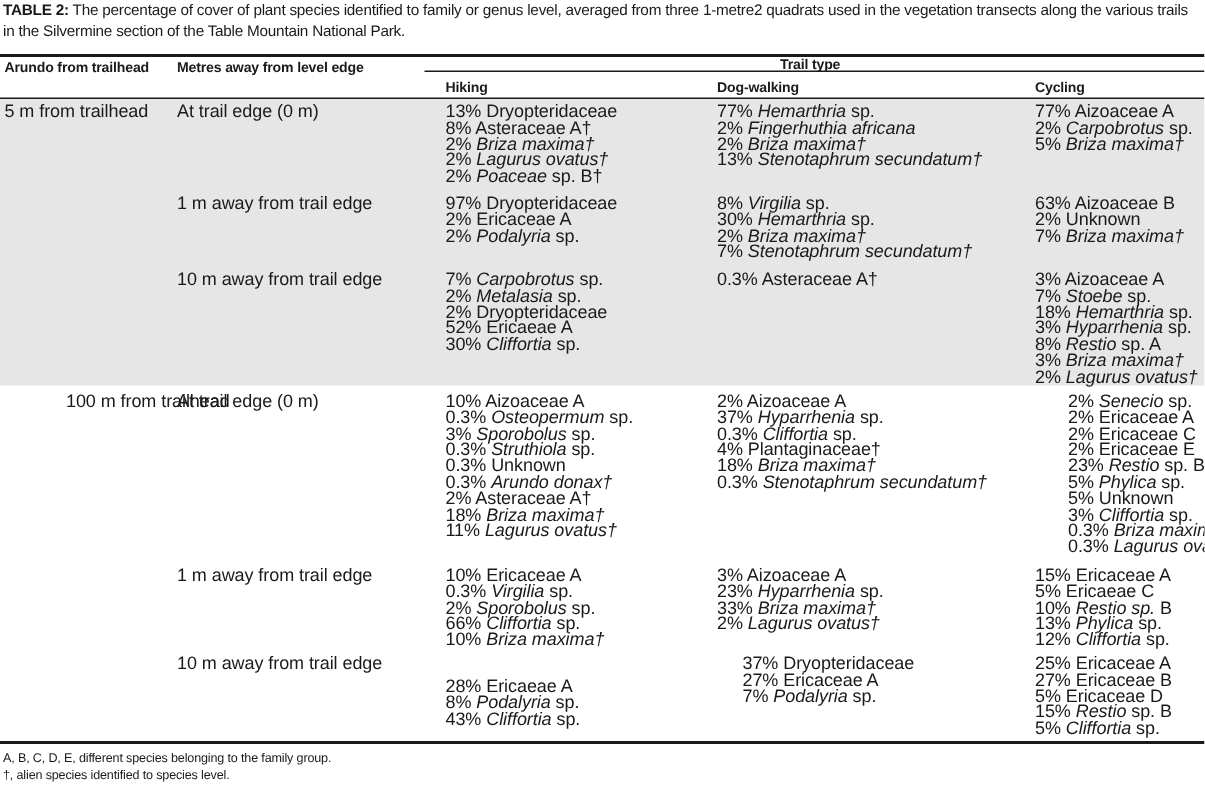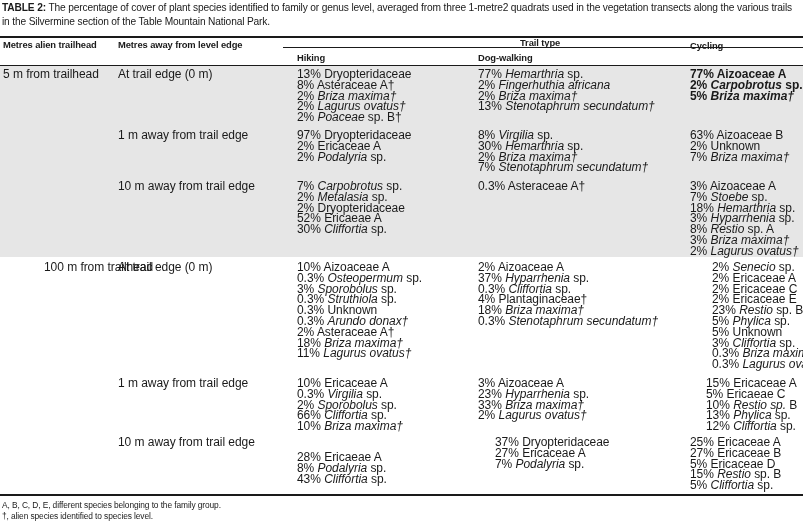--- a/index.html
+++ b/index.html
@@ -16,48 +16,48 @@
   .cell div { white-space: nowrap; }
   .note { position: absolute; left: 2px; font-size: 8.4px; line-height: 10px; letter-spacing: -0.1px; }
   i { font-style: italic; }
 </style>
 </head>
 <body>
 
 <div class="caption"><span class="lbl">TABLE 2:</span><span> The percentage of cover of plant species identified to family or genus level, averaged from three 1-metre2 quadrats used in the vegetation transects along the various trails in the Silvermine section of the Table Mountain National Park.</span></div>
 
 <div class="rule-top"></div>
-<div class="hdr" style="left:3px; top:39px;">Metres alien trailhead</div>
+<div class="hdr" style="left:3px; top:39px;">Arundo from trailhead</div>
 <div class="hdr" style="left:118px; top:39px;">Metres away from level edge</div>
 <div class="hdr" style="left:520px; top:37px;">Trail type</div>
 <div class="rule-trail"></div>
 <div class="hdr" style="left:297px; top:52px;">Hiking</div>
 <div class="hdr" style="left:478px; top:52px;">Dog-walking</div>
-<div class="hdr" style="left:690px; top:40px;">Cycling</div>
+<div class="hdr" style="left:690px; top:52px;">Cycling</div>
 <div class="rule-head"></div>
 
 <div class="band" style="background: rgb(230, 230, 230);"></div>
 
 <div id="table-body">
     <div class="cell" style="left: 3px; top: 69px;">5 m from trailhead</div>
     <div class="cell" style="left: 118px; top: 69px;">At trail edge (0 m)</div>
     <div class="cell" style="left: 297px; top: 69px;">
       <div><span>13%</span> <span>Dryopteridaceae</span></div>
       <div><span>8%</span> <span>Asteraceae A†</span></div>
       <div><span>2%</span> <i>Briza maxima†</i></div>
       <div><span>2%</span> <i>Lagurus ovatus†</i></div>
       <div><span>2%</span> <i>Poaceae</i><span> sp. B†</span></div>
     </div>
     <div class="cell" style="left: 478px; top: 69px;">
       <div><span>77%</span> <i>Hemarthria</i><span> sp.</span></div>
       <div><span>2%</span> <i>Fingerhuthia africana</i></div>
       <div><span>2%</span> <i>Briza maxima†</i></div>
       <div><span>13%</span> <i>Stenotaphrum secundatum†</i></div>
     </div>
-    <div class="cell" style="left: 690px; top: 69px; font-weight: bold;">
+    <div class="cell" style="left: 690px; top: 69px;">
       <div><span>77%</span> <span>Aizoaceae A</span></div>
       <div><span>2%</span> <i>Carpobrotus</i><span> sp.</span></div>
       <div><span>5%</span> <i>Briza maxima†</i></div>
     </div>
     <div class="cell" style="left: 118px; top: 130px;">1 m away from trail edge</div>
     <div class="cell" style="left: 297px; top: 130px;">
       <div><span>97%</span> <span>Dryopteridaceae</span></div>
       <div><span>2%</span> <span>Ericaceae A</span></div>
       <div><span>2%</span> <i>Podalyria</i><span> sp.</span></div>
     </div>
@@ -132,21 +132,21 @@
       <div><span>2%</span> <i>Sporobolus</i><span> sp.</span></div>
       <div><span>66%</span> <i>Cliffortia</i><span> sp.</span></div>
       <div><span>10%</span> <i>Briza maxima†</i></div>
     </div>
     <div class="cell" style="left: 478px; top: 378px;">
       <div><span>3%</span> <span>Aizoaceae A</span></div>
       <div><span>23%</span> <i>Hyparrhenia</i><span> sp.</span></div>
       <div><span>33%</span> <i>Briza maxima†</i></div>
       <div><span>2%</span> <i>Lagurus ovatus†</i></div>
     </div>
-    <div class="cell" style="left: 690px; top: 378px; margin-left: 16px;">
+    <div class="cell" style="left: 690px; top: 378px;">
       <div><span>15%</span> <span>Ericaceae A</span></div>
       <div><span>5%</span> <span>Ericaeae C</span></div>
       <div><span>10%</span> <i>Restio sp.</i><span> B</span></div>
       <div><span>13%</span> <i>Phylica</i><span> sp.</span></div>
       <div><span>12%</span> <i>Cliffortia</i><span> sp.</span></div>
     </div>
     <div class="cell" style="left: 118px; top: 437px;">10 m away from trail edge</div>
     <div class="cell" style="left: 297px; top: 452px;">
       <div><span>28%</span> <span>Ericaeae A</span></div>
       <div><span>8%</span> <i>Podalyria</i><span> sp.</span></div>

